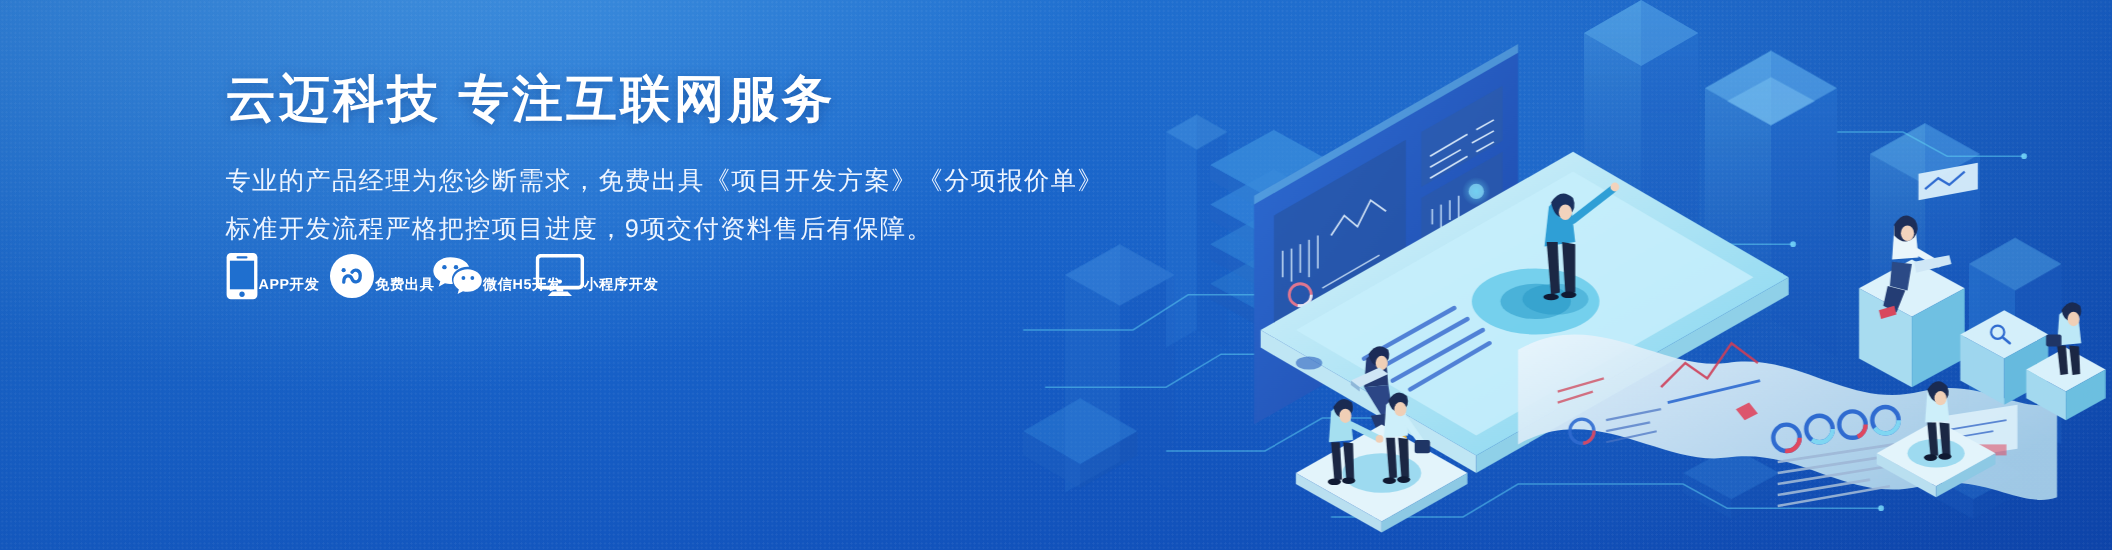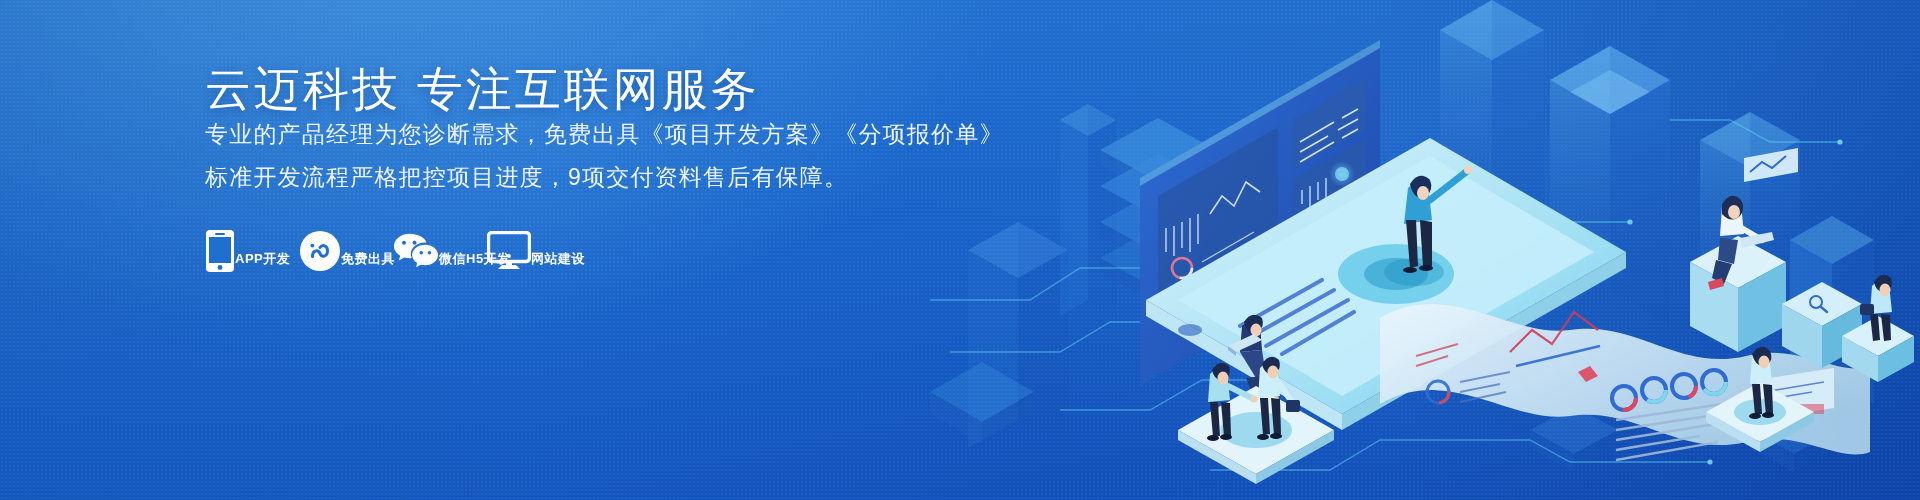--- a/index.html
+++ b/index.html
@@ -28,36 +28,36 @@
   #vign {
     position:absolute; inset:0;
     background:linear-gradient(90deg, rgba(10,60,150,0.18) 0%, rgba(10,60,150,0) 28%, rgba(10,60,150,0) 72%, rgba(8,50,135,0.22) 100%);
     pointer-events:none;
   }
 
   
   #copy { position:absolute; left:205px; top:64px; width:720px; }
   #title {
     font-size:46px;
-    font-weight:normal;
+    font-weight:bold;
     color:#ffffff;
     letter-spacing:3px;
     line-height:1.12;
     white-space:nowrap;
     text-shadow:0 2px 10px rgba(4,40,110,0.35);
   }
   .sub {
     font-size:23px;
     color:#eef5ff;
     letter-spacing:1.2px;
     line-height:1.65;
     white-space:nowrap;
     font-weight:400;
   }
-  #sub1 { }
+  #sub1 { margin-top:30px; }
   #sub2 { margin-top:6px; }
 
   
   #icons {
     position:absolute; left:205px; top:228px;
     display:flex; align-items:flex-end;
   }
   .icon-item {
     display:flex; align-items:center;
     width:74px;
@@ -521,19 +521,19 @@
 
     <div class="icon-item">
       <span class="icon-glyph">
         <svg width="44" height="40" viewBox="0 0 44 40">
           <rect x="1.5" y="1.5" width="41" height="29" rx="3.5" fill="none" stroke="#ffffff" stroke-width="3.4"></rect>
           <circle cx="22" cy="25" r="1.9" fill="#ffffff"></circle>
           <rect x="19" y="30" width="6" height="4" fill="#ffffff"></rect>
           <path d="M11 38 l4,-4 h14 l4,4 z" fill="#ffffff"></path>
         </svg>
       </span>
-      <span class="icon-label">网站建设</span>
+      <span class="icon-label">小程序开发</span>
     </div>
 
 
   </div>
 
 </div>
 
 </body></html>

